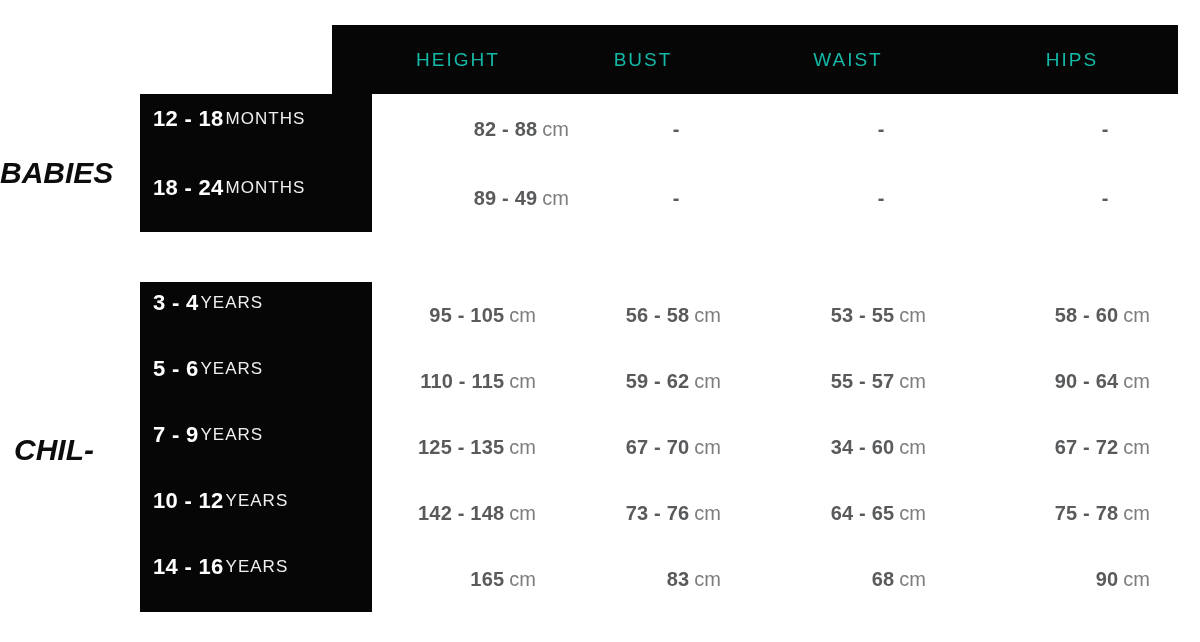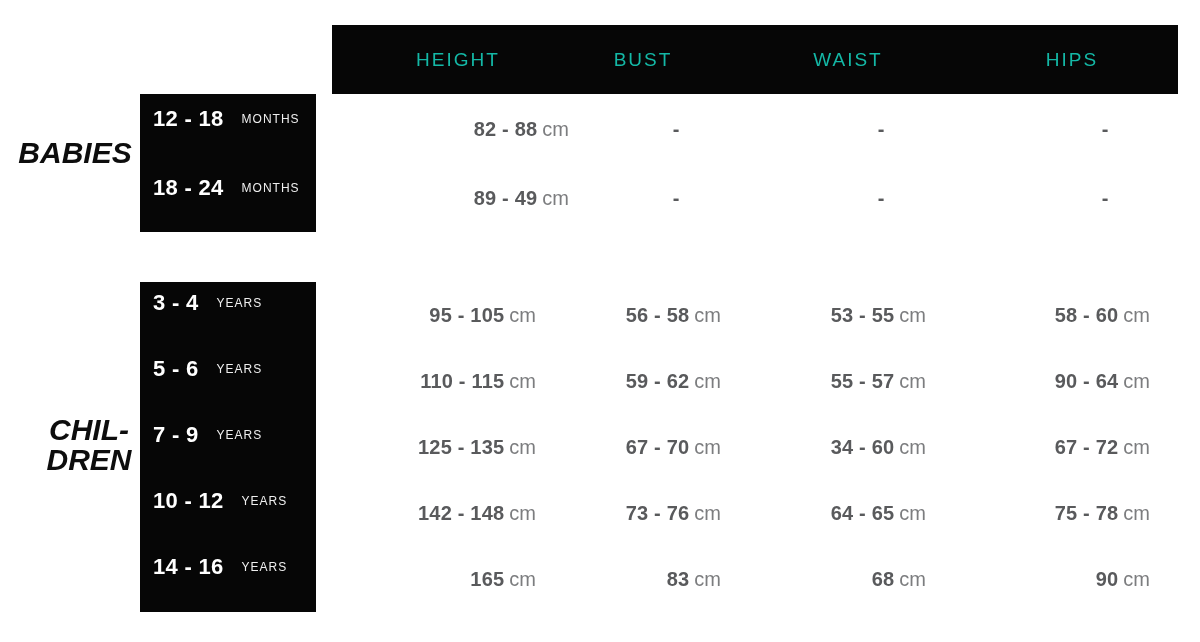--- a/index.html
+++ b/index.html
@@ -14,38 +14,38 @@
     position:absolute; top:50%; left:var(--cx); transform:translate(-50%,-50%);
     color:#14b8a6; font-size:19px; letter-spacing:2px; font-weight:400; white-space:nowrap;
   }
 
   
   .c1 { --cx:126px; } .c2 { --cx:311px; } .c3 { --cx:516px; } .c4 { --cx:740px; }
 
   
   .cat {
     position:absolute; font-weight:bold; font-style:italic; font-size:30px; line-height:30px;
-    color:#0d0d0d; text-align:center; width:150px;
+    color:#0d0d0d; text-align:left; width:150px;margin-top:20px;
   }
   .cat span { display:block; }
   .cat-babies { left:0; top:138px; }
   .cat-children { left:14px; top:415px; }
 
   
-  .agebox { position:absolute; left:140px; width:176px; background:#060606; }
+  .agebox { position:absolute; left:140px; width:232px; background:#060606; }
   .box-babies { top:94px; height:138px; }
   .box-children { top:282px; height:330px; }
   .ageshift { position:relative; }
   .sb { top:-10px; }
   .sc { top:-12px;text-align:right; }
   .agerow { display:flex; align-items:center; padding-left:13px; }
   .rb { height:69px; }
   .rc { height:66px; }
   .age { font-size:22px; font-weight:bold; color:#ffffff; letter-spacing:0.3px; white-space:nowrap; }
-  .ageunit { font-size:12px; font-weight:400; color:#efefef; margin-left:18px; letter-spacing:1px; white-space:nowrap; }
+  .ageunit { font-size:17px; font-weight:400; color:#efefef; margin-left:2px; letter-spacing:1px; white-space:nowrap; }
 
   
   .datagrid { position:absolute; left:332px; width:846px; }
   .data-babies { top:94px;padding-left:33px; }
   .data-children { top:282px; }
   .drow { position:relative; }
   .cell { position:absolute; top:50%; white-space:nowrap; }
   .cell.val { left:calc(var(--cx) + 78px); transform:translate(-100%,-50%); }
   .num { font-size:20px; font-weight:bold; color:#595a5c; letter-spacing:0.2px; }
   .u { font-size:20px; font-weight:400; color:#7c7d7f; margin-left:5px; }
@@ -61,21 +61,20 @@
     <span class="hcell c2">BUST</span>
     <span class="hcell c3">WAIST</span>
     <span class="hcell c4">HIPS</span>
   </div>
 
   <div class="cat cat-babies">
     <span>BABIES</span>
   </div>
   <div class="cat cat-children">
     <span>CHIL-</span>
-    <span>DREN</span>
   </div>
 
   <div class="agebox box-babies">
     <div class="ageshift sb">
       <div class="agerow rb">
         <b class="age">12 - 18</b>
         <span class="ageunit">MONTHS</span>
       </div>
       <div class="agerow rb">
         <b class="age">18 - 24</b>

